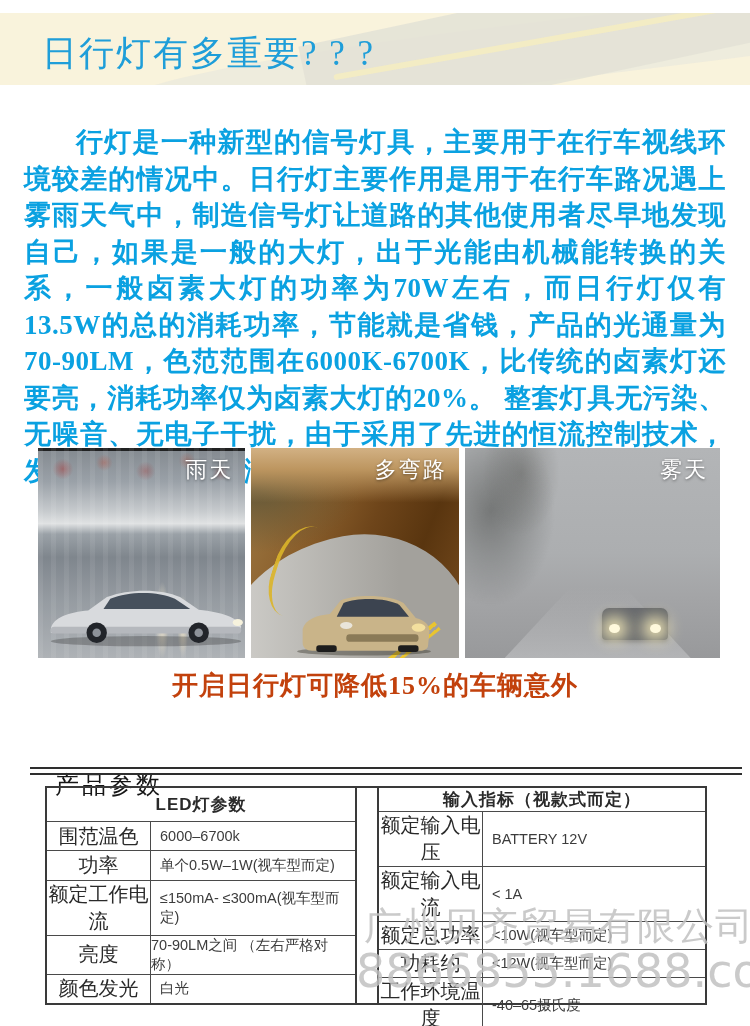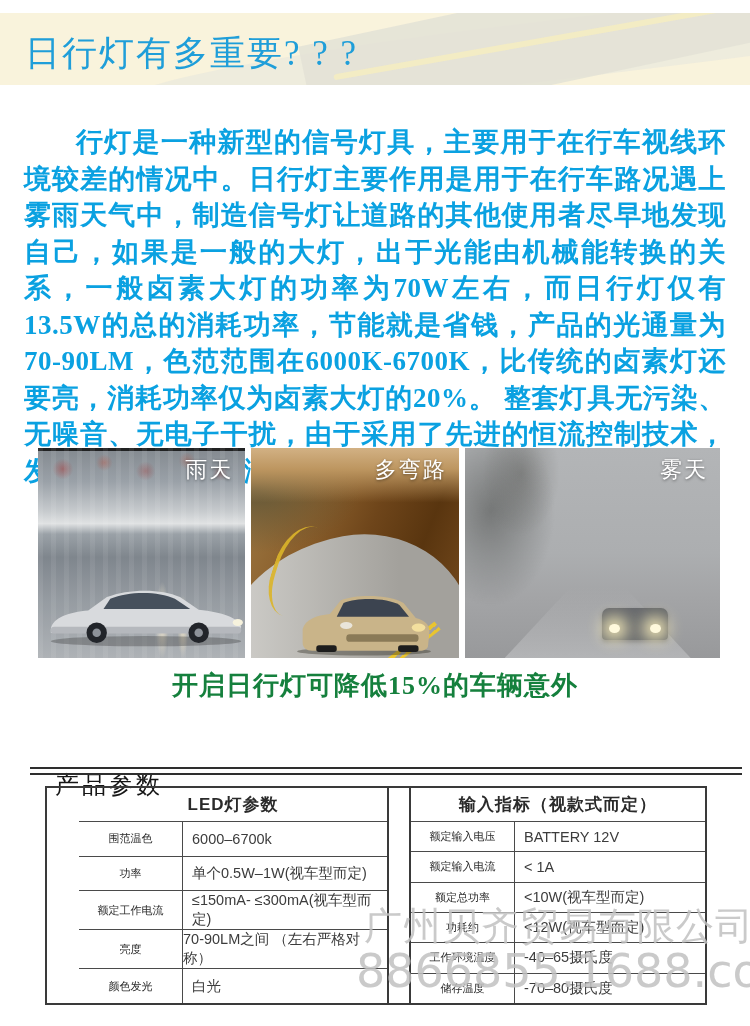--- a/index.html
+++ b/index.html
@@ -7,21 +7,21 @@
         font-family:"Liberation Serif","DejaVu Serif",serif;}
 
   
   .band{position:absolute;left:0;top:13px;width:750px;height:72px;background:#f9f3dc;overflow:hidden;}
   .road-a{position:absolute;left:300px;top:-40px;width:700px;height:90px;background:#e3e2d6;
           transform:rotate(-12deg);border-radius:0 0 120px 40px;opacity:.85;}
   .road-b{position:absolute;left:120px;top:10px;width:820px;height:60px;background:#e9e8dd;
           transform:rotate(-7deg);border-radius:50% 20% 30% 60%;opacity:.7;}
   .road-line{position:absolute;left:330px;top:18px;width:500px;height:6px;background:#f4ecc2;
           transform:rotate(-10deg);border-radius:4px;opacity:.9;}
-  .band-title{position:absolute;left:25px;top:17px;font-size:35px;letter-spacing:2px;color:#1f9ed9;}
+  .band-title{position:absolute;left:42px;top:17px;font-size:35px;letter-spacing:2px;color:#1f9ed9;}
 
   
   .intro{position:absolute;left:24px;top:97px;width:702px;font-size:27px;font-weight:bold;
          line-height:36.5px;color:#0aa1e1;text-align:justify;text-indent:52px;letter-spacing:.5px;}
 
   
   .scenes{position:absolute;left:38px;top:448px;width:682px;height:210px;display:flex;gap:6px;}
   .scene{position:relative;width:226px;height:210px;overflow:hidden;}
   .scene-label{position:absolute;top:7px;right:12px;color:#fff;font-size:22px;letter-spacing:2px;
                text-shadow:0 1px 3px rgba(0,0,0,.45);z-index:5;}
@@ -62,36 +62,36 @@
       linear-gradient(to bottom, rgba(190,191,193,.0), rgba(186,187,189,.8));
       clip-path:polygon(35% 0,65% 0,100% 100%,0 100%);}
   .car-fog{position:absolute;right:52px;bottom:18px;width:66px;height:32px;background:rgba(82,84,88,.75);
       border-radius:7px 7px 4px 4px;box-shadow:0 2px 4px rgba(60,60,60,.4);}
   .car-fog .hl{position:absolute;bottom:7px;width:11px;height:9px;border-radius:50%;background:#fff9dc;
       box-shadow:0 0 16px 7px rgba(255,243,190,.95);}
   .hl-l{left:7px;} .hl-r{right:7px;}
 
   
   .caption{position:absolute;left:0;top:668px;width:750px;text-align:center;font-size:26px;
-           font-weight:bold;color:#15803d;letter-spacing:1px;}
+           font-weight:bold;color:#c2410c;letter-spacing:1px;}
   .sec-title{position:absolute;left:55px;top:729px;font-size:24px;color:#151515;letter-spacing:3px;margin-top:40px;}
   .rule{position:absolute;left:30px;top:767px;width:712px;height:4px;
         border-top:2px solid #2e2e2e;border-bottom:2px solid #2e2e2e;}
 
   
   .spec{position:absolute;left:45px;top:786px;width:662px;height:219px;border:2px solid #3a3a3a;
         display:flex;font-family:"Liberation Sans","DejaVu Sans",sans-serif;color:#2a2a2a;
         box-sizing:border-box;}
   .tbl{display:flex;flex-direction:column;box-sizing:border-box;}
-  .tbl-left{width:308px;margin-left:32px;} .tbl-right{flex:1;}
+  .tbl-left{width:308px;} .tbl-right{flex:1;}
   .mid{width:20px;border-left:2px solid #3a3a3a;border-right:2px solid #3a3a3a;}
   .thead{height:33px;display:flex;align-items:center;justify-content:center;font-size:17px;
          font-weight:bold;letter-spacing:1px;}
   .trow{flex:1;display:flex;border-top:1px solid #4a4a4a;}
-  .tlabel{width:103px;display:flex;align-items:center;justify-content:center;font-size:11px;
+  .tlabel{width:103px;display:flex;align-items:center;justify-content:center;font-size:20px;
           border-right:1px solid #4a4a4a;text-align:center;}
   .tval{flex:1;display:flex;align-items:center;padding-left:9px;font-size:14.5px;color:#3c3c3c;}
   .tval.center{justify-content:center;padding-left:0;}
 
   
   .wm{position:absolute;color:rgba(193,193,193,.85);font-family:"DejaVu Sans","Liberation Sans",sans-serif;
       pointer-events:none;z-index:9;white-space:nowrap;}
   .wm1{left:364px;top:901px;font-size:38px;letter-spacing:1px;}
   .wm2{left:356px;top:944px;font-size:46px;letter-spacing:0px;}
 </style>

